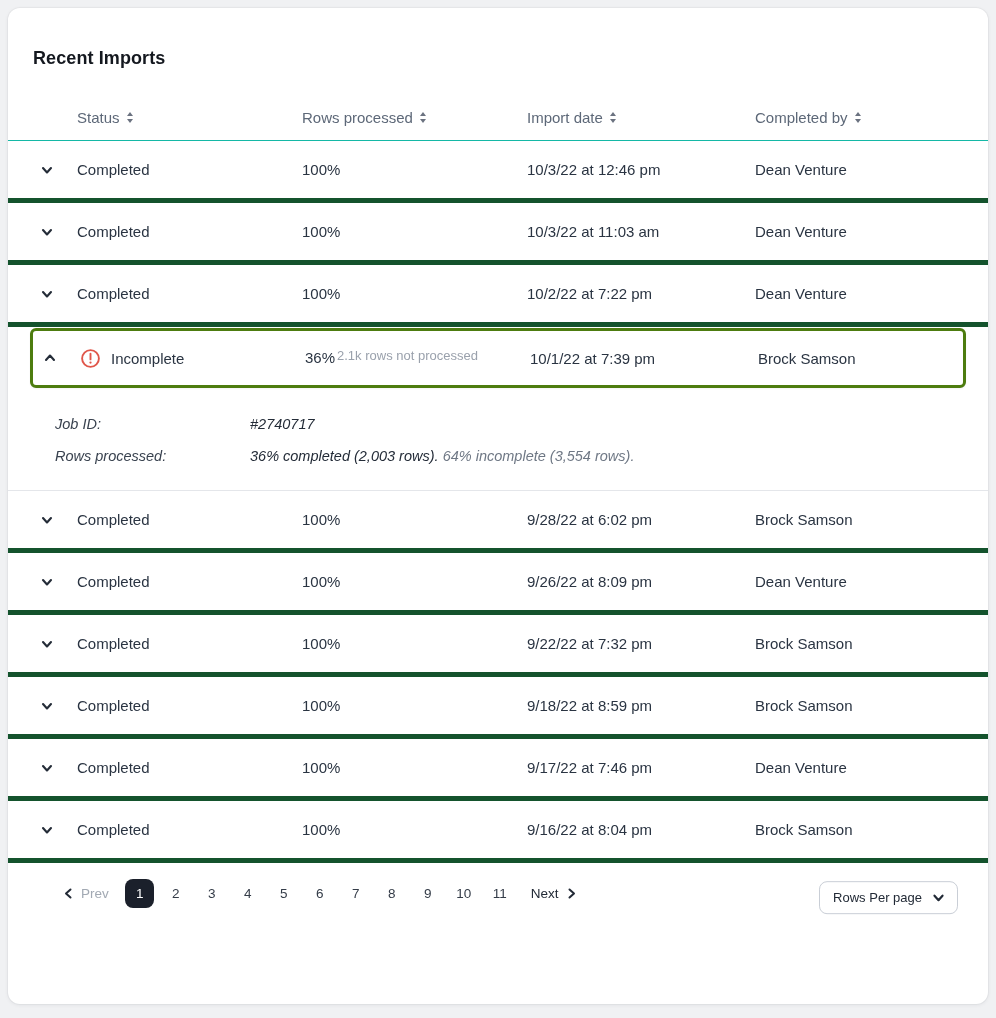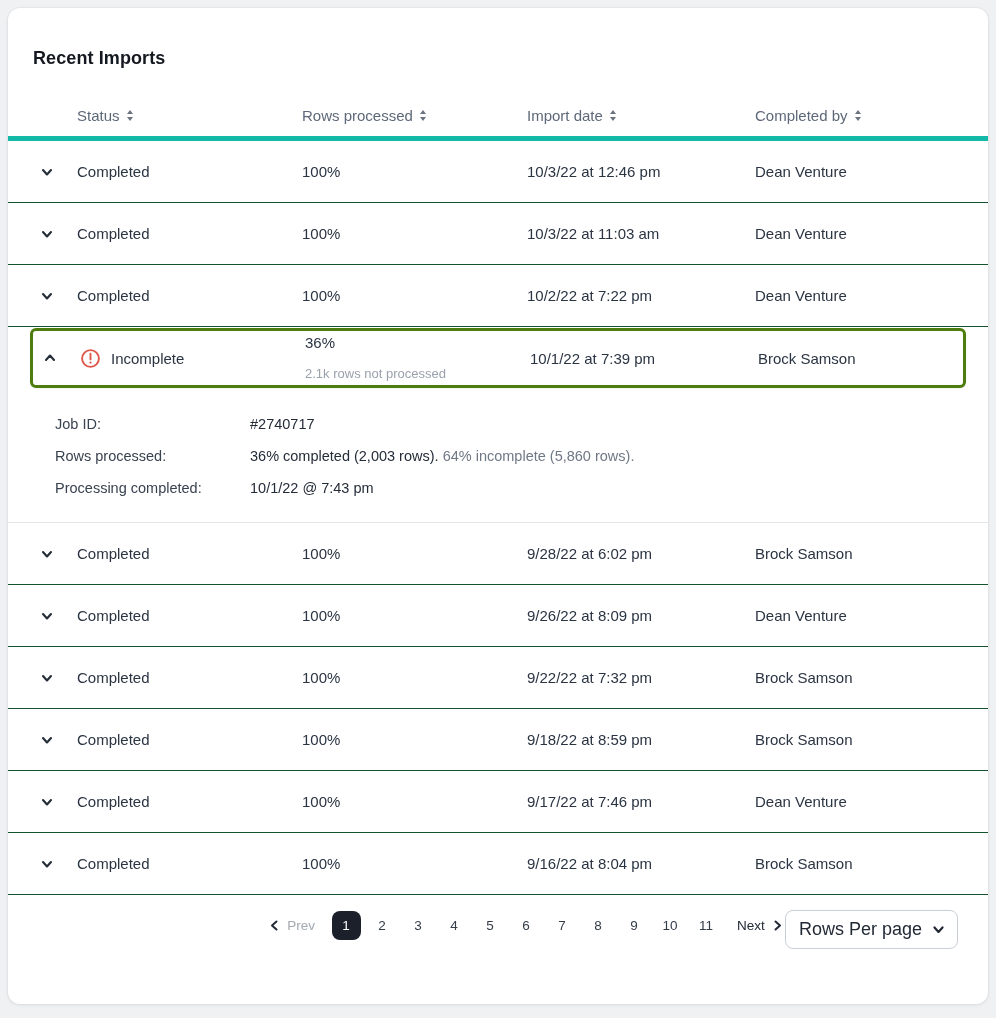--- a/index.html
+++ b/index.html
@@ -21,59 +21,59 @@
     margin: 0 25px 26px;
     font-size: 18px; font-weight: 700;
     color: #14181f; letter-spacing: .1px;
   }
   .grid {
     display: grid;
     grid-template-columns: 44px 225px 225px 228px 1fr;
     align-items: center;
     padding: 0 25px;
   }
-  .thead { height: 46px; border-bottom: 5px solid #14b8a6; }
+  .thead { height: 46px; border-bottom: 1px solid #14b8a6; }
   .hcell {
     display: inline-flex; align-items: center; gap: 7px;
     background: none; border: none; padding: 0; cursor: pointer;
     font-family: inherit; font-size: 15px; color: #5d6878; text-align: left;
     justify-self: start;
   }
   .sort { display: inline-flex; flex-direction: column; gap: 2.5px; }
   .sort i { display:block; width: 0; height: 0; border-left: 3.5px solid transparent; border-right: 3.5px solid transparent; }
   .sort .up { border-bottom: 4px solid #6b7280; }
   .sort .dn { border-top: 4px solid #6b7280; }
 
-  .trow { height: 62px; border-bottom: 1px solid #14532d; cursor: pointer; }
+  .trow { height: 62px; border-bottom: 5px solid #14532d; cursor: pointer; }
   .cell { font-size: 15px; color: #2a3442; }
   .chev { display: inline-flex; align-items: center; justify-content: center; width: 28px; height: 28px; background: none; border: none; padding: 0; cursor: pointer; }
 
   .expanded-box {
     margin: 1px 22px 0;
     height: 60px;
     border: 3px solid #4d7c0f;
     border-radius: 6px;
     box-shadow: 0 1px 2px rgba(16,24,40,.05);
     grid-template-columns: 44px 225px 225px 228px 1fr;
     display: grid; align-items: center;
     padding: 0 25px 0 3px;
     background: #fff;
     cursor: pointer;
   }
   .status-flex { display: inline-flex; align-items: center; gap: 10px; }
-  .stacked { display: flex; flex-direction: column; gap: 16px; line-height: 1.15; }
+  .stacked { display: flex; flex-direction: row; gap: 2px; line-height: 1.15; }
   .subnote { font-size: 13px; color: #9aa1ac; }
 
-  .details { padding: 20px 25px 18px 47px; border-bottom: 1px solid #e4e6ea; }
+  .details { padding: 20px 25px 18px 47px; border-bottom: 1px solid #e4e6ea; font-style: italic; }
   .detail-line { display: flex; align-items: baseline; line-height: 32px; font-size: 14.5px; }
   .detail-label { width: 195px; flex: 0 0 195px; color: #39424f; }
   .detail-value { color: #242c38; }
   .muted { color: #6f7885; }
 
-  .pagination { position: relative; display: flex; align-items: center; justify-content: center; padding: 16px 22px 26px; }
+  .pagination { position: relative; display: flex; align-items: center; justify-content: flex-start; padding: 16px 22px 26px; }
   .pager { display: flex; align-items: center; transform: translateX(28px); }
   .pg-btn {
     display: inline-flex; align-items: center; gap: 6px;
     background: none; border: none; padding: 0 4px; cursor: pointer;
     font-family: inherit; font-size: 13.5px; color: #222a36;
   }
   .pg-btn .lbl-muted { color: #a2a9b3; }
   .page {
     width: 29px; height: 29px; margin: 0 3.5px;
     display: inline-flex; align-items: center; justify-content: center;
@@ -81,21 +81,21 @@
     font-family: inherit; font-size: 13.5px; color: #343c48;
   }
   .page.active { background: #1b202b; color: #ffffff; }
   .prev-gap { margin-right: 9px; }
   .next-gap { margin-left: 9px; }
   .rows-select {
     position: absolute; right: 30px; top: 50%; transform: translateY(-54%);
     display: inline-flex; align-items: center; gap: 10px;
     background: #fff; border: 1px solid #c9ced6; border-radius: 8px;
     padding: 8px 12px 8px 13px; cursor: pointer;
-    font-family: inherit; font-size: 18px; color: #222a36;
+    font-family: inherit; font-size: 13px; color: #222a36;
   }
 </style>
 </head>
 <body>
 
 <div class="card">
 
   <h1 class="card-title">Recent Imports</h1>
 
   <div class="grid thead">
@@ -192,26 +192,22 @@
 
   <div class="details">
     <div class="detail-line">
       <span class="detail-label">Job ID:</span>
       <span class="detail-value">#2740717</span>
     </div>
     <div class="detail-line">
       <span class="detail-label">Rows processed:</span>
       <span class="detail-value">
         <span>36% completed (2,003 rows).</span>
-        <span class="muted">64% incomplete (5,860 rows).</span>
+        <span class="muted">64% incomplete (3,554 rows).</span>
       </span>
-    </div>
-    <div class="detail-line">
-      <span class="detail-label">Processing completed:</span>
-      <span class="detail-value">10/1/22 @ 7:43 pm</span>
     </div>
   </div>
 
   <div class="grid trow">
     <button class="chev">
         <svg width="14" height="14" viewBox="0 0 14 14">
           <polyline points="3,5 7,9.5 11,5" fill="none" stroke="#242c38" stroke-width="2.1" stroke-linecap="round" stroke-linejoin="round"></polyline>
         </svg>
       </button>
     <span class="cell">Completed</span>

